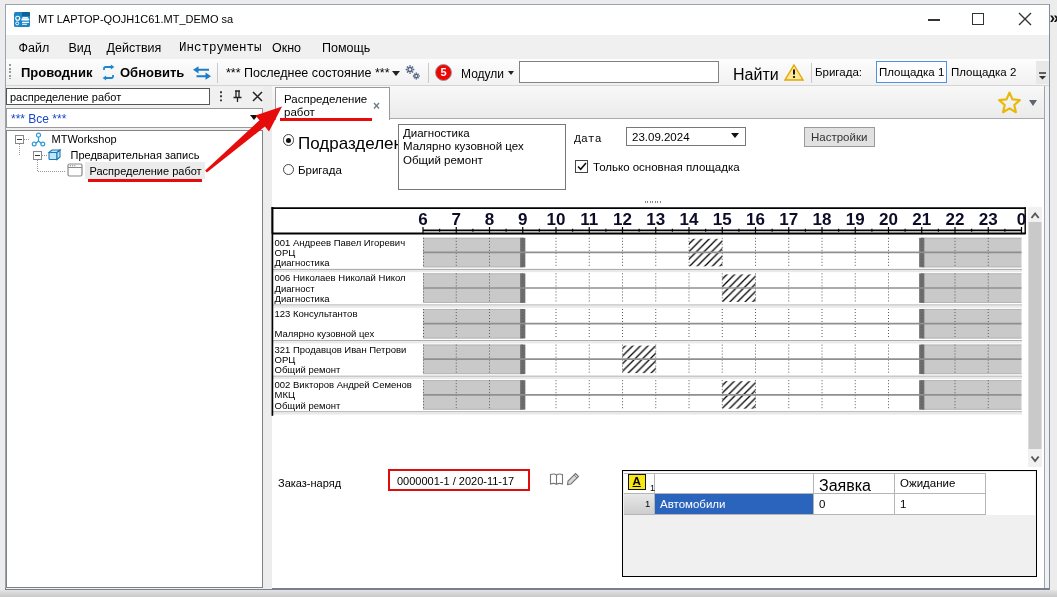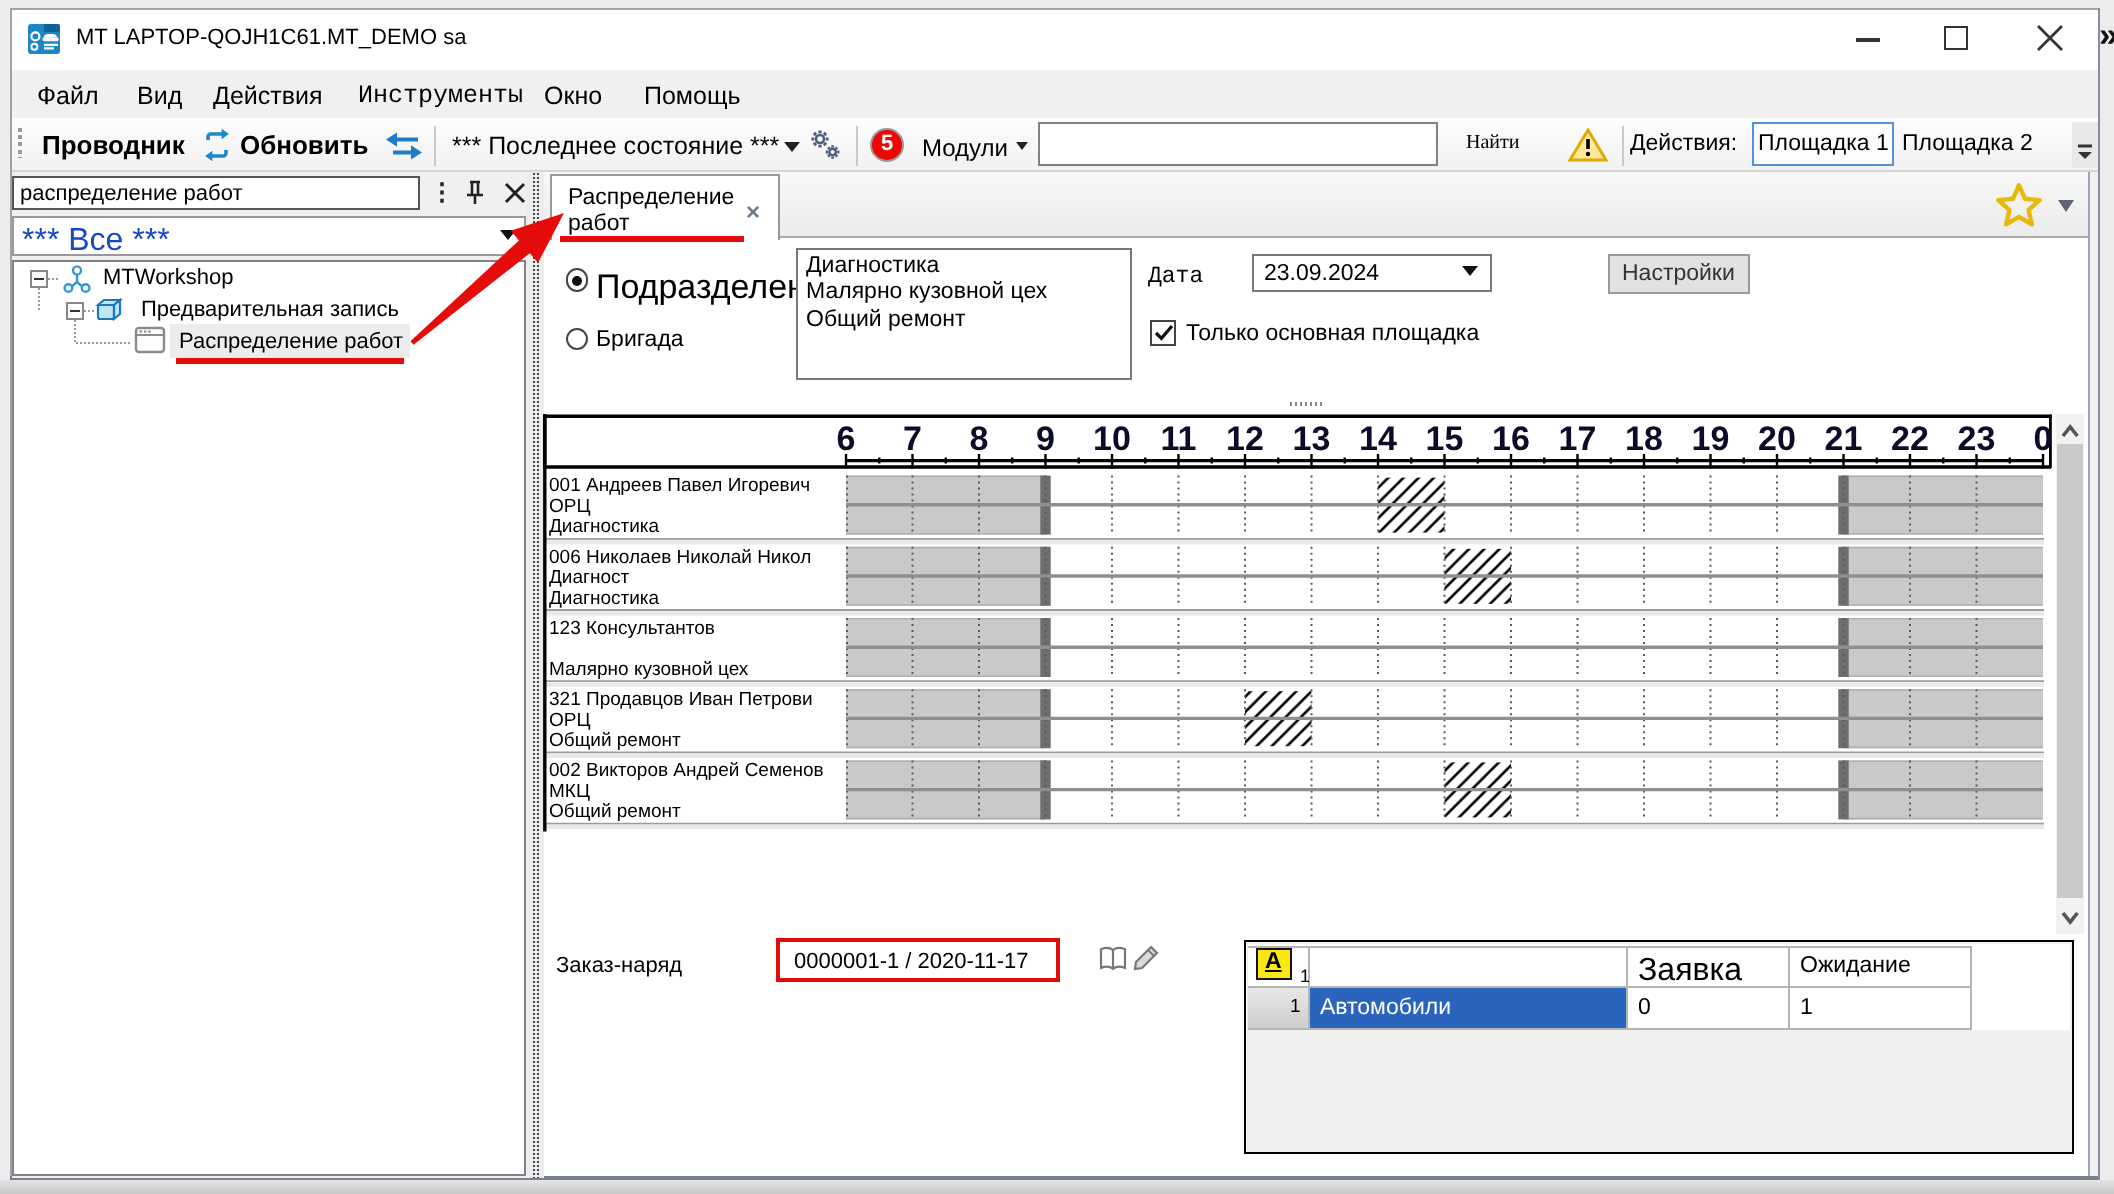--- a/index.html
+++ b/index.html
@@ -67,28 +67,28 @@
 <g stroke="#4d5d80" stroke-width="1.4">
 <path d="M12.3 8.6 v1.1 M12.3 14.3 v1.1 M8.9 12 h1.1 M14.6 12 h1.1 M10 9.7 l.8 .8 M13.8 13.5 l.8 .8 M14.6 9.7 l-.8 .8 M10.8 13.5 l-.8 .8"></path>
         </g>
 </g>
     </svg>
 <div class="a" style="left:428px;top:63px;width:1px;height:20px;background:#c9c9c9;"></div>
 <div class="a" style="left:435px;top:64px;width:17px;height:17px;border-radius:50%;background:#f00505;border:1px solid #9a9a9a;color:#fff;font-size:11px;font-weight:bold;text-align:center;line-height:15px;">5</div>
 <div class="tx" style="left:461px;top:67px;font-size:12px;">Модули</div>
 <div class="a" style="left:508px;top:71px;width:0;height:0;border:3.6px solid transparent;border-top:4.6px solid #222;"></div>
 <div class="a" style="left:519px;top:61px;width:200px;height:22px;background:#fff;border:1px solid #828282;"></div>
-<div class="tx" style="left:733px;top:66px;font-size:10px;font-family:Liberation Serif, serif;">Найти</div>
+<div class="tx" style="left:733px;top:66px;font-size:16px;">Найти</div>
 <svg class="a" style="left:784px;top:64px;" width="20" height="17" viewBox="0 0 20 17">
 <path d="M10 1 L19 16 H1 Z" fill="#ffe89a" stroke="#e0a800" stroke-width="1.4"></path>
 <path d="M10 5.5 v5" stroke="#000" stroke-width="1.8"></path>
 <circle cx="10" cy="13" r="1.1" fill="#000"></circle>
 </svg>
 <div class="a" style="left:811px;top:63px;width:1px;height:20px;background:#c9c9c9;"></div>
-<div class="tx" style="left:815px;top:66px;font-size:11.5px;">Действия:</div>
+<div class="tx" style="left:815px;top:66px;font-size:11.5px;">Бригада:</div>
 <div class="a" style="left:876px;top:61px;width:71px;height:22px;background:#fdfdfd;border:1px solid #4f94d8;"></div>
 <div class="tx" style="left:879px;top:66px;font-size:11.5px;">Площадка 1</div>
 <div class="tx" style="left:951px;top:66px;font-size:11.5px;">Площадка 2</div>
 <svg class="a" style="left:1036px;top:61px;" width="13" height="23" viewBox="0 0 13 23">
 <rect x="0" y="0" width="13" height="23" fill="#e8e8e8"></rect>
 <path d="M3 12 h7" stroke="#333" stroke-width="1.5"></path>
 <path d="M3 15 L6.5 18.5 L10 15 Z" fill="#333"></path>
 </svg>
 <div class="a" style="left:6px;top:86px;width:257px;height:503px;background:#f0f0f0;"></div>
 <div class="a" style="left:6px;top:88px;width:204px;height:17px;background:#fff;border:1px solid #555;"></div>
@@ -96,21 +96,21 @@
 <div class="tx" style="left:215px;top:89px;font-size:12px;font-weight:bold;color:#222;">⋮</div>
 <svg class="a" style="left:232px;top:90px;" width="11" height="13" viewBox="0 0 11 13">
 <g stroke="#222" stroke-width="1.3" fill="none">
 <path d="M3 1 h5 M4 1 v6 M7 1 v6 M1.5 7.5 h8 M5.5 7.5 V12"></path>
       </g>
     </svg>
 <svg class="a" style="left:252px;top:91px;" width="11" height="11" viewBox="0 0 11 11">
 <path d="M1 1 L10 10 M10 1 L1 10" stroke="#222" stroke-width="1.5"></path>
     </svg>
 <div class="a" style="left:6px;top:108px;width:257px;height:20px;background:#fff;border:1px solid #999;"></div>
-<div class="tx" style="left:11px;top:112px;font-size:16px;color:#1649c8;">*** Все ***</div>
+<div class="tx" style="left:11px;top:112px;font-size:12px;color:#1649c8;">*** Все ***</div>
 <div class="a" style="left:250px;top:115px;width:0;height:0;border:4px solid transparent;border-top:5px solid #111;"></div>
 <div class="a" style="left:6px;top:130px;width:257px;height:458px;background:#fff;border:1px solid #828282;"></div>
 <div class="a" style="left:19px;top:144px;width:1px;height:12px;background:repeating-linear-gradient(#999 0 1px,transparent 1px 2px);"></div>
 <div class="a" style="left:24px;top:139px;width:6px;height:1px;background:repeating-linear-gradient(90deg,#999 0 1px,transparent 1px 2px);"></div>
 <div class="a" style="left:37px;top:160px;width:1px;height:10px;background:repeating-linear-gradient(#999 0 1px,transparent 1px 2px);"></div>
 <div class="a" style="left:42px;top:155px;width:5px;height:1px;background:repeating-linear-gradient(90deg,#999 0 1px,transparent 1px 2px);"></div>
 <div class="a" style="left:37px;top:170px;width:1px;height:1px;background:#999;"></div>
 <div class="a" style="left:38px;top:171px;width:28px;height:1px;background:repeating-linear-gradient(90deg,#999 0 1px,transparent 1px 2px);"></div>
 <div class="a" style="left:15px;top:134.5px;width:9px;height:9px;background:#fff;border:1px solid #888;"></div>
 <div class="a" style="left:17px;top:138.5px;width:5px;height:1px;background:#333;"></div>

